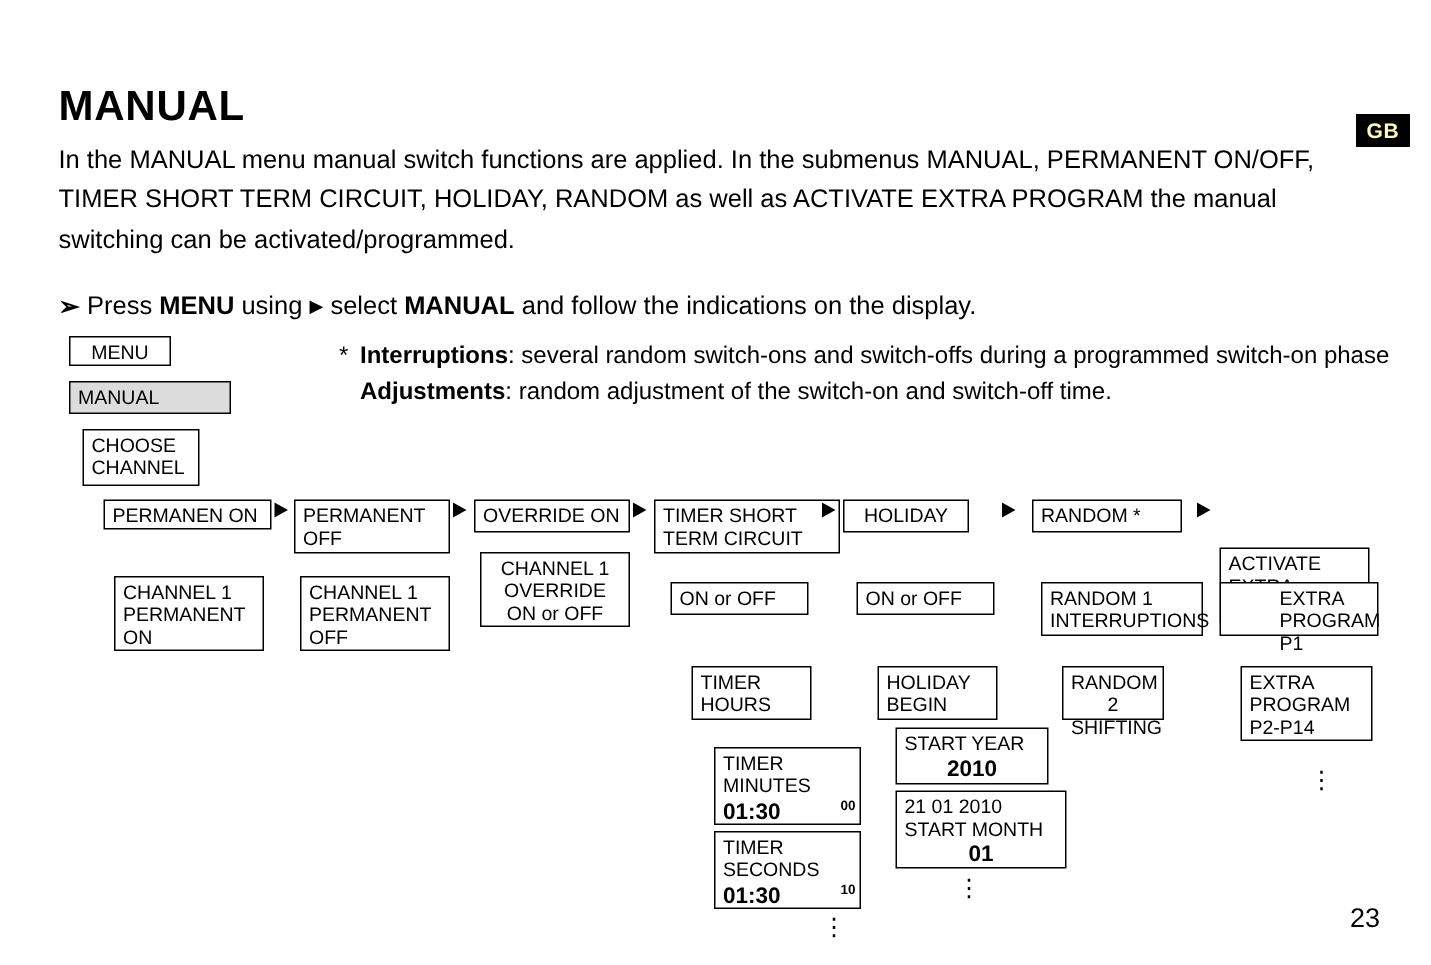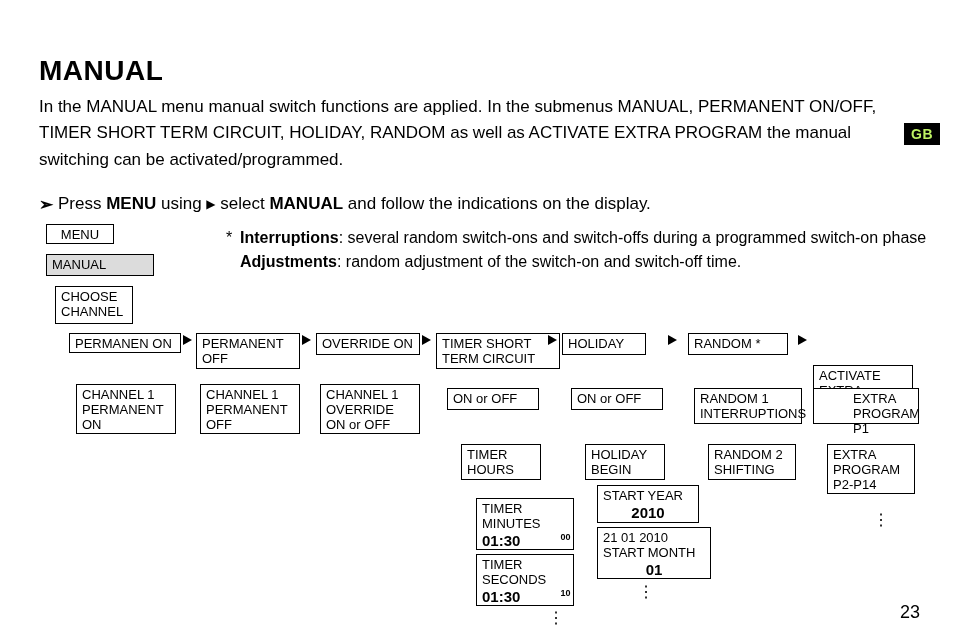--- a/index.html
+++ b/index.html
@@ -22,27 +22,26 @@
     font-weight: 700;
     letter-spacing: 0.5px;
   }
   .gb-badge {
     position: absolute;
     right: 14px;
     top: 76px;
     width: 36px;
     height: 22px;
     background: #000;
-    color: #bef264;
+    color: #fef9c3;
     font-weight: 700;
     font-size: 14px;
     text-align: center;
     line-height: 22px;
     letter-spacing: 0.5px;
-    margin-top: 47px;
   }
   .intro {
     position: absolute;
     left: 39px;
     top: 94px;
     width: 870px;
     font-size: 17px;
     line-height: 1.55;
   }
   .instruction {
@@ -146,55 +145,55 @@
 
   <div class="box" style="left:69px; top:333px; width:112px; height:20px;">PERMANEN ON</div>
   <div class="box" style="left:76px; top:384px; width:100px; height:50px;">CHANNEL 1 PERMANENT ON</div>
   <div class="tri" style="left:183px; top:335px;"></div>
 
   <div class="box" style="left:196px; top:333px; width:104px; height:36px;">PERMANENT OFF</div>
   <div class="box" style="left:200px; top:384px; width:100px; height:50px;">CHANNEL 1 PERMANENT OFF</div>
   <div class="tri" style="left:302px; top:335px;"></div>
 
   <div class="box" style="left:316px; top:333px; width:104px; height:22px;">OVERRIDE ON</div>
-  <div class="box" style="left:320px; top:384px; width:100px; height:50px;">CHANNEL 1 OVERRIDE ON or OFF</div>
+  <div class="box" style="left:320px; top:368px; width:100px; height:50px;text-align:center;">CHANNEL 1 OVERRIDE ON or OFF</div>
   <div class="tri" style="left:422px; top:335px;"></div>
 
   <div class="box" style="left:436px; top:333px; width:124px; height:36px;">TIMER SHORT TERM CIRCUIT</div>
   <div class="box" style="left:447px; top:388px; width:92px; height:22px;">ON or OFF</div>
   <div class="box" style="left:461px; top:444px; width:80px; height:36px;">TIMER HOURS</div>
   <div class="box" style="left:476px; top:498px; width:98px; height:52px;">
     <span>TIMER MINUTES</span><br>
     <span class="big"><span>01:30</span><span class="sup">00</span></span>
   </div>
   <div class="box" style="left:476px; top:554px; width:98px; height:52px;">
     <span>TIMER SECONDS</span><br>
     <span class="big"><span>01:30</span><span class="sup">10</span></span>
   </div>
   <div class="vdots" style="left:548px; top:608px;">⋮</div>
   <div class="tri" style="left:548px; top:335px;"></div>
 
-  <div class="box" style="left:562px; top:333px; width:84px; height:22px;">HOLIDAY</div>
+  <div class="box" style="left:562px; top:333px; width:84px; height:22px;text-align:center;">HOLIDAY</div>
   <div class="box" style="left:571px; top:388px; width:92px; height:22px;">ON or OFF</div>
   <div class="box" style="left:585px; top:444px; width:80px; height:36px;">HOLIDAY BEGIN</div>
   <div class="box" style="left:597px; top:485px; width:102px; height:38px;">
     <span>START YEAR</span><br>
     <span class="big">2010</span>
   </div>
   <div class="box" style="left:597px; top:527px; width:114px; height:52px;">
     <span>21  01  2010</span><br>
     <span>START MONTH</span><br>
     <span class="big">01</span>
   </div>
   <div class="vdots" style="left:638px; top:582px;">⋮</div>
   <div class="tri" style="left:668px; top:335px;"></div>
 
   <div class="box" style="left:688px; top:333px; width:100px; height:22px;">RANDOM *</div>
   <div class="box" style="left:694px; top:388px; width:108px; height:36px;">RANDOM 1 INTERRUPTIONS</div>
-  <div class="box" style="left:708px; top:444px; width:88px; height:36px;">RANDOM 2 SHIFTING</div>
+  <div class="box" style="left:708px; top:444px; width:68px; height:36px;text-align:center;">RANDOM 2 SHIFTING</div>
   <div class="tri" style="left:798px; top:335px;"></div>
 
   <div class="box" style="left:813px; top:333px; width:100px; height:50px;margin-top:32px;">ACTIVATE EXTRA PROGRAM</div>
   <div class="box" style="left:813px; top:388px; width:106px; height:36px;padding-left:39px;">EXTRA PROGRAM P1</div>
   <div class="box" style="left:827px; top:444px; width:88px; height:50px;">EXTRA PROGRAM P2-P14</div>
   <div class="vdots" style="left:873px; top:510px;">⋮</div>
 
   <div class="page-num">23</div>
 </div>
 

